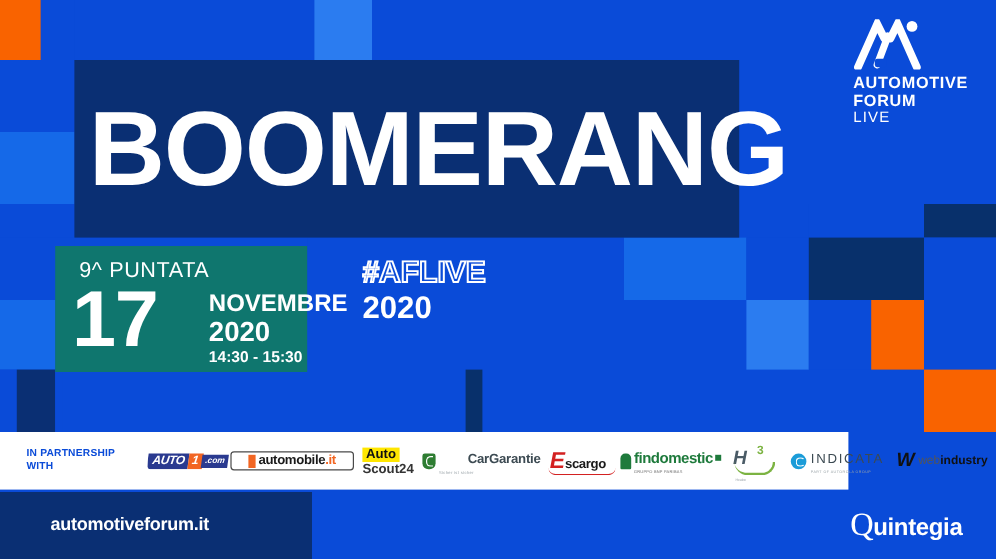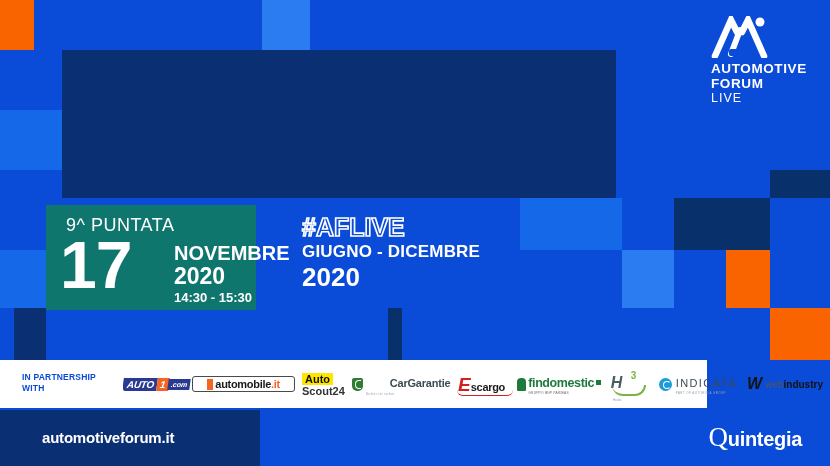--- a/index.html
+++ b/index.html
@@ -193,20 +193,21 @@
       <div class="sq" style="left: 770px; top: 250px; width: 60px; height: 58px; background: rgb(10, 75, 216);"></div>
       <div class="sq" style="left: 0px; top: 308px; width: 14px; height: 52px; background: rgb(10, 75, 216);"></div>
       <div class="sq" style="left: 14px; top: 308px; width: 32px; height: 52px; background: rgb(10, 47, 115);"></div>
       <div class="sq" style="left: 46px; top: 308px; width: 6px; height: 52px; background: rgb(10, 75, 216);"></div>
       <div class="sq" style="left: 388px; top: 308px; width: 14px; height: 52px; background: rgb(8, 48, 107);"></div>
       <div class="sq" style="left: 770px; top: 308px; width: 60px; height: 52px; background: rgb(249, 99, 0);"></div>
       <div class="sq" style="left: 260px; top: 410px; width: 52px; height: 56px; background: rgb(10, 75, 216);"></div>
     </div>
 
   <div class="title-band"></div>
+  <div class="title-text">BOOMERANG</div>
 
   <div class="af-logo">
     <div class="mark">
       <svg width="60" height="42" viewBox="0 0 60 42" fill="none" aria-hidden="true">
         <path d="M4 40 L20 4 L26 16" stroke="#ffffff" stroke-width="6.5" stroke-linecap="round" fill="none"></path>
         <path d="M31 16 L37 4 L53 40" stroke="#ffffff" stroke-width="6.5" stroke-linecap="round" fill="none"></path>
         <path d="M20 38 L29 14" stroke="#ffffff" stroke-width="6" stroke-linecap="round" fill="none"></path>
         <rect x="18" y="33" width="10" height="7" rx="2" fill="#0A4BD8"></rect>
         <circle cx="49" cy="6" r="4.5" fill="#ffffff"></circle>
       </svg>
@@ -223,21 +224,20 @@
     <div class="date-day">17</div>
     <div class="date-right">
       <div class="date-month">NOVEMBRE</div>
       <div class="date-year">2020</div>
       <div class="date-time">14:30 - 15:30</div>
     </div>
   </div>
 
   <div class="hash-block">
     <div class="hash-tag">#AFLIVE</div>
-    <div class="hash-period">GIUGNO - DICEMBRE</div>
     <div class="hash-year">2020</div>
   </div>
 
   <div class="partner-strip">
     <div class="partner-label">
       <div>IN PARTNERSHIP</div>
       <div>WITH</div>
     </div>
 
     <div class="logos">

